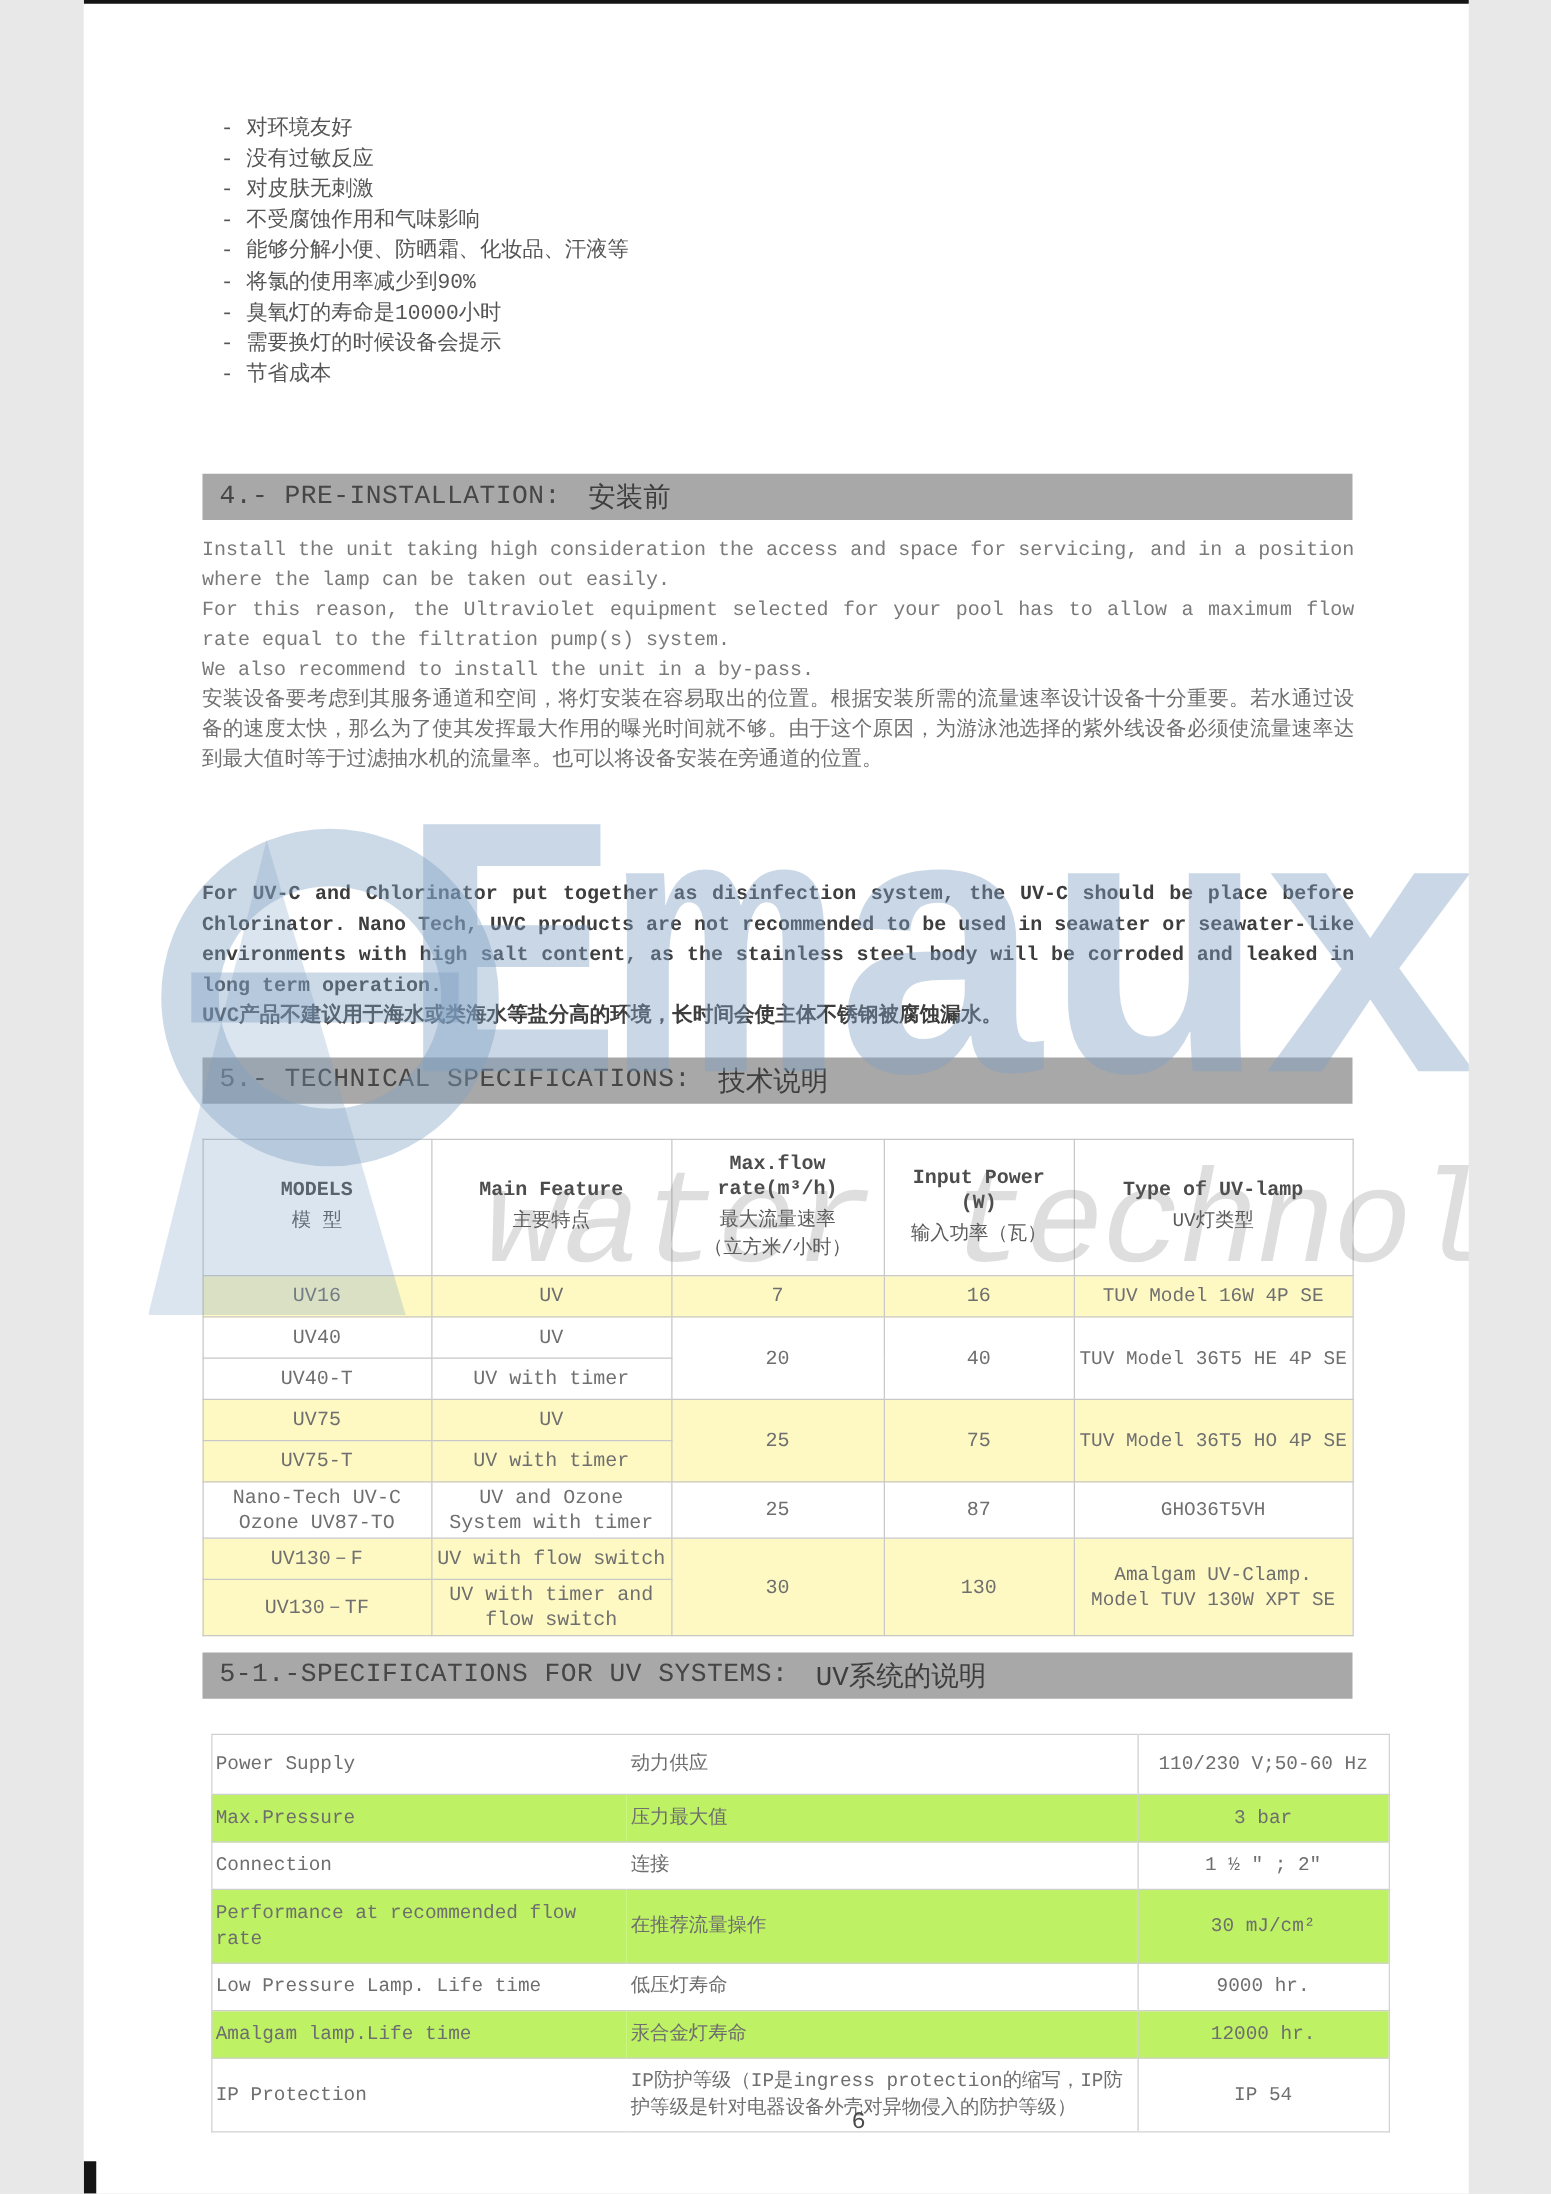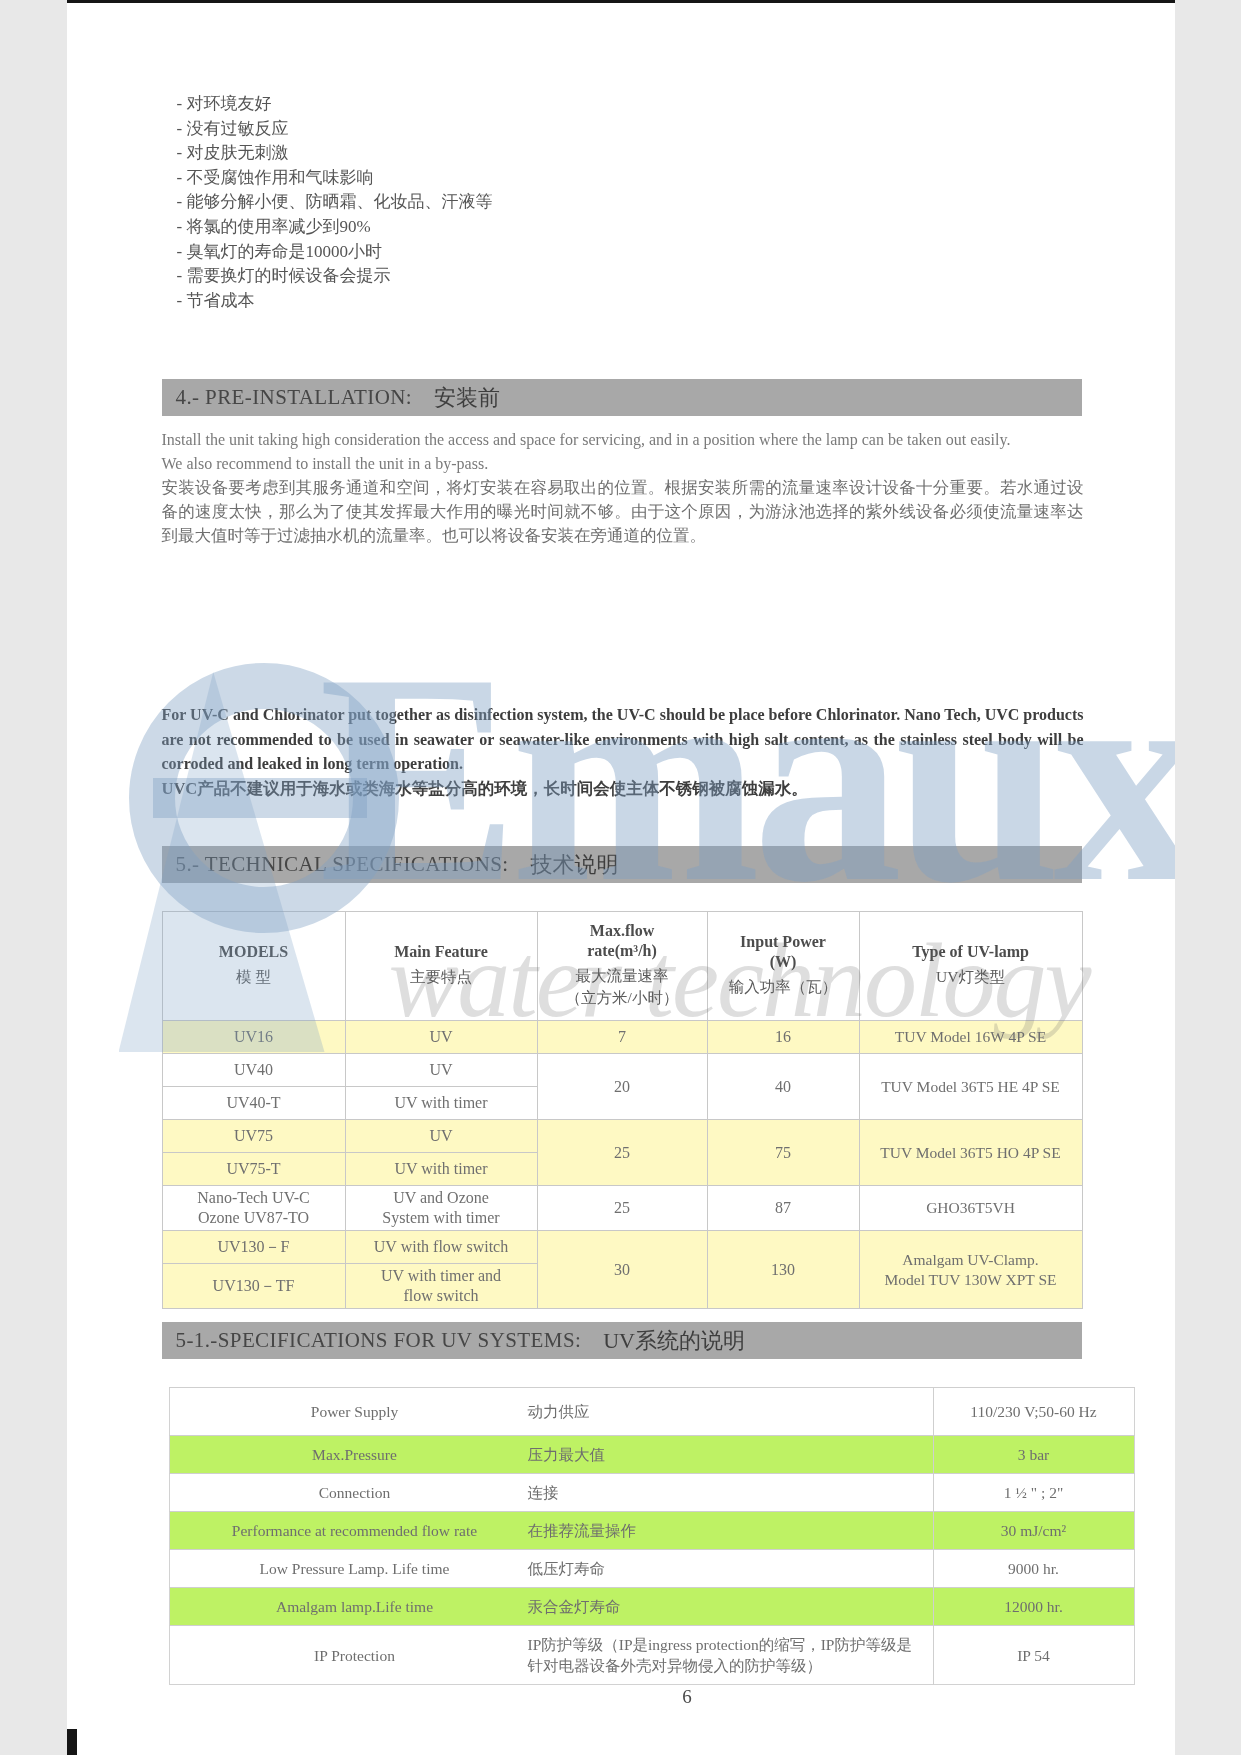--- a/index.html
+++ b/index.html
@@ -1,19 +1,19 @@
 <!DOCTYPE html>
 <html><head>
 <meta charset="utf-8">
 <style>
   html,body { margin:0; padding:0; background:#e8e8e8; }
   .page {
     position:relative; width:1108px; height:1755px; margin:0 auto;
     background:#ffffff; overflow:hidden;
-    font-family:Liberation Serif, serif;
+    font-family:Liberation Mono, monospace;
     color:#6e6e6e;
   }
   .scan-top { position:absolute; top:0; left:0; width:1241px; height:3px; background:#151515; }
   .scan-corner { position:absolute; left:0; bottom:0; width:10px; height:26px; background:#151515; }
 
   
   .benefits { position:absolute; left:110px; top:92px; font-size:17px; line-height:24.6px; color:#555555; }
 
   
   .bar {
@@ -51,21 +51,21 @@
   
   .t2 {
     position:absolute; left:102px; top:1387px; width:913px;
     border-collapse:collapse; table-layout:fixed; background:#fff;
     border:1px solid #d2d2d2;
   }
   .t2 td { font-size:15.5px; color:#6e6e6e; vertical-align:middle; padding:8px 10px; line-height:21px; }
   .t2 tr { border-top:1px solid #cfcfcf; }
   .t2 tr.shade { background:#bef264; }
   .t2 tr.r-first td { padding-top:13px; padding-bottom:13px; }
-  .t2 td.en  { width:318px; padding-left:26px;text-align:center; }
+  .t2 td.en  { width:318px; padding-left:3px; }
   .t2 td.zh  { width:395px; padding-left:4px; }
   .t2 td.val { width:180px; text-align:center; border-left:1px solid #cfcfcf; }
 
   
   .pagenum { position:absolute; left:0; top:1686px; width:1241px; text-align:center;
              font-size:19px; color:#4a4a4a; }
 
   
   .watermark { position:absolute; inset:0; pointer-events:none; z-index:3; }
   .wm-tri {
@@ -111,20 +111,21 @@
     <div class="b-item">- 节省成本</div>
   </div>
 
   <div class="bar bar4">
     <span class="bar-en">4.- PRE-INSTALLATION:</span>
     <span class="bar-zh">安装前</span>
   </div>
 
   <div class="paras">
     <p>Install the unit taking high consideration the access and space for servicing, and in a position where the lamp can be taken out easily.</p>
+    <p>For this reason, the Ultraviolet equipment selected for your pool has to allow a maximum flow rate equal to the filtration pump(s) system.</p>
     <p>We also recommend to install the unit in a by-pass.</p>
     <p class="zh-para">安装设备要考虑到其服务通道和空间，将灯安装在容易取出的位置。根据安装所需的流量速率设计设备十分重要。若水通过设备的速度太快，那么为了使其发挥最大作用的曝光时间就不够。由于这个原因，为游泳池选择的紫外线设备必须使流量速率达到最大值时等于过滤抽水机的流量率。也可以将设备安装在旁通道的位置。</p>
   </div>
 
   <div class="boldblock">
     <p class="bold-en">For UV-C and Chlorinator put together as disinfection system, the UV-C should be place before Chlorinator. Nano Tech, UVC products are not recommended to be used in seawater or seawater-like environments with high salt content, as the stainless steel body will be corroded and leaked in long term operation.</p>
     <p class="bold-zh">UVC产品不建议用于海水或类海水等盐分高的环境，长时间会使主体不锈钢被腐蚀漏水。</p>
   </div>
 
   <div class="bar bar5">

